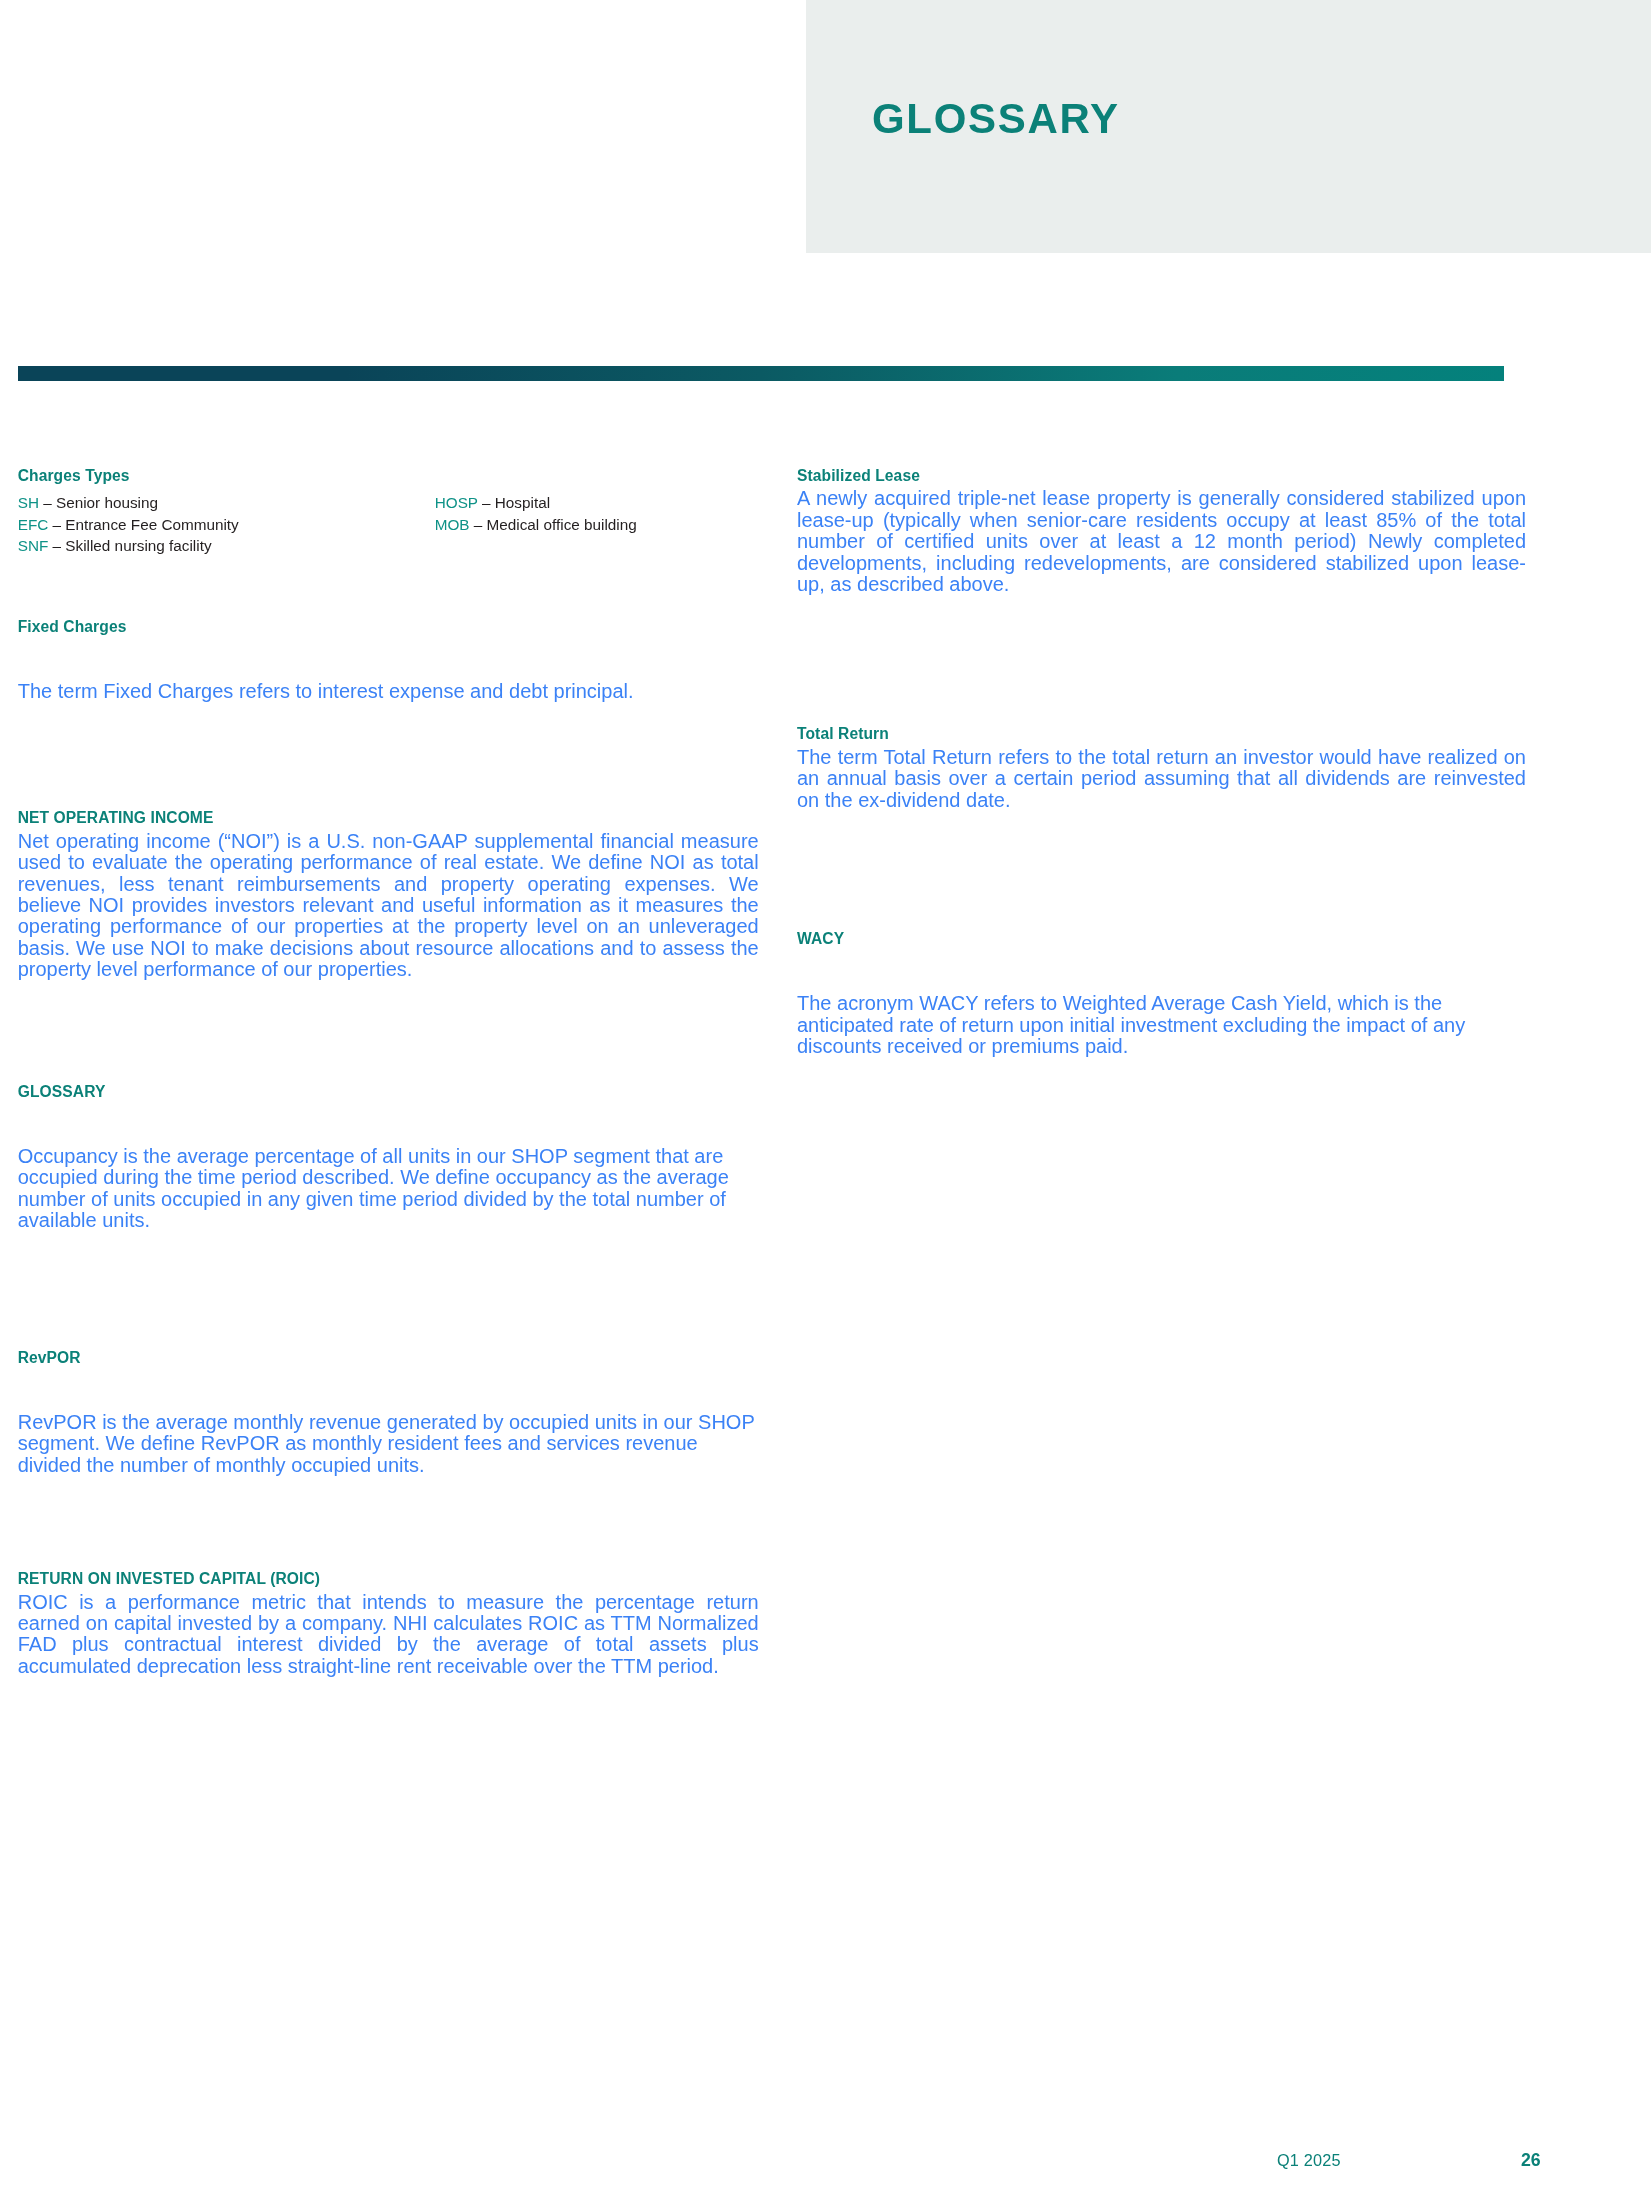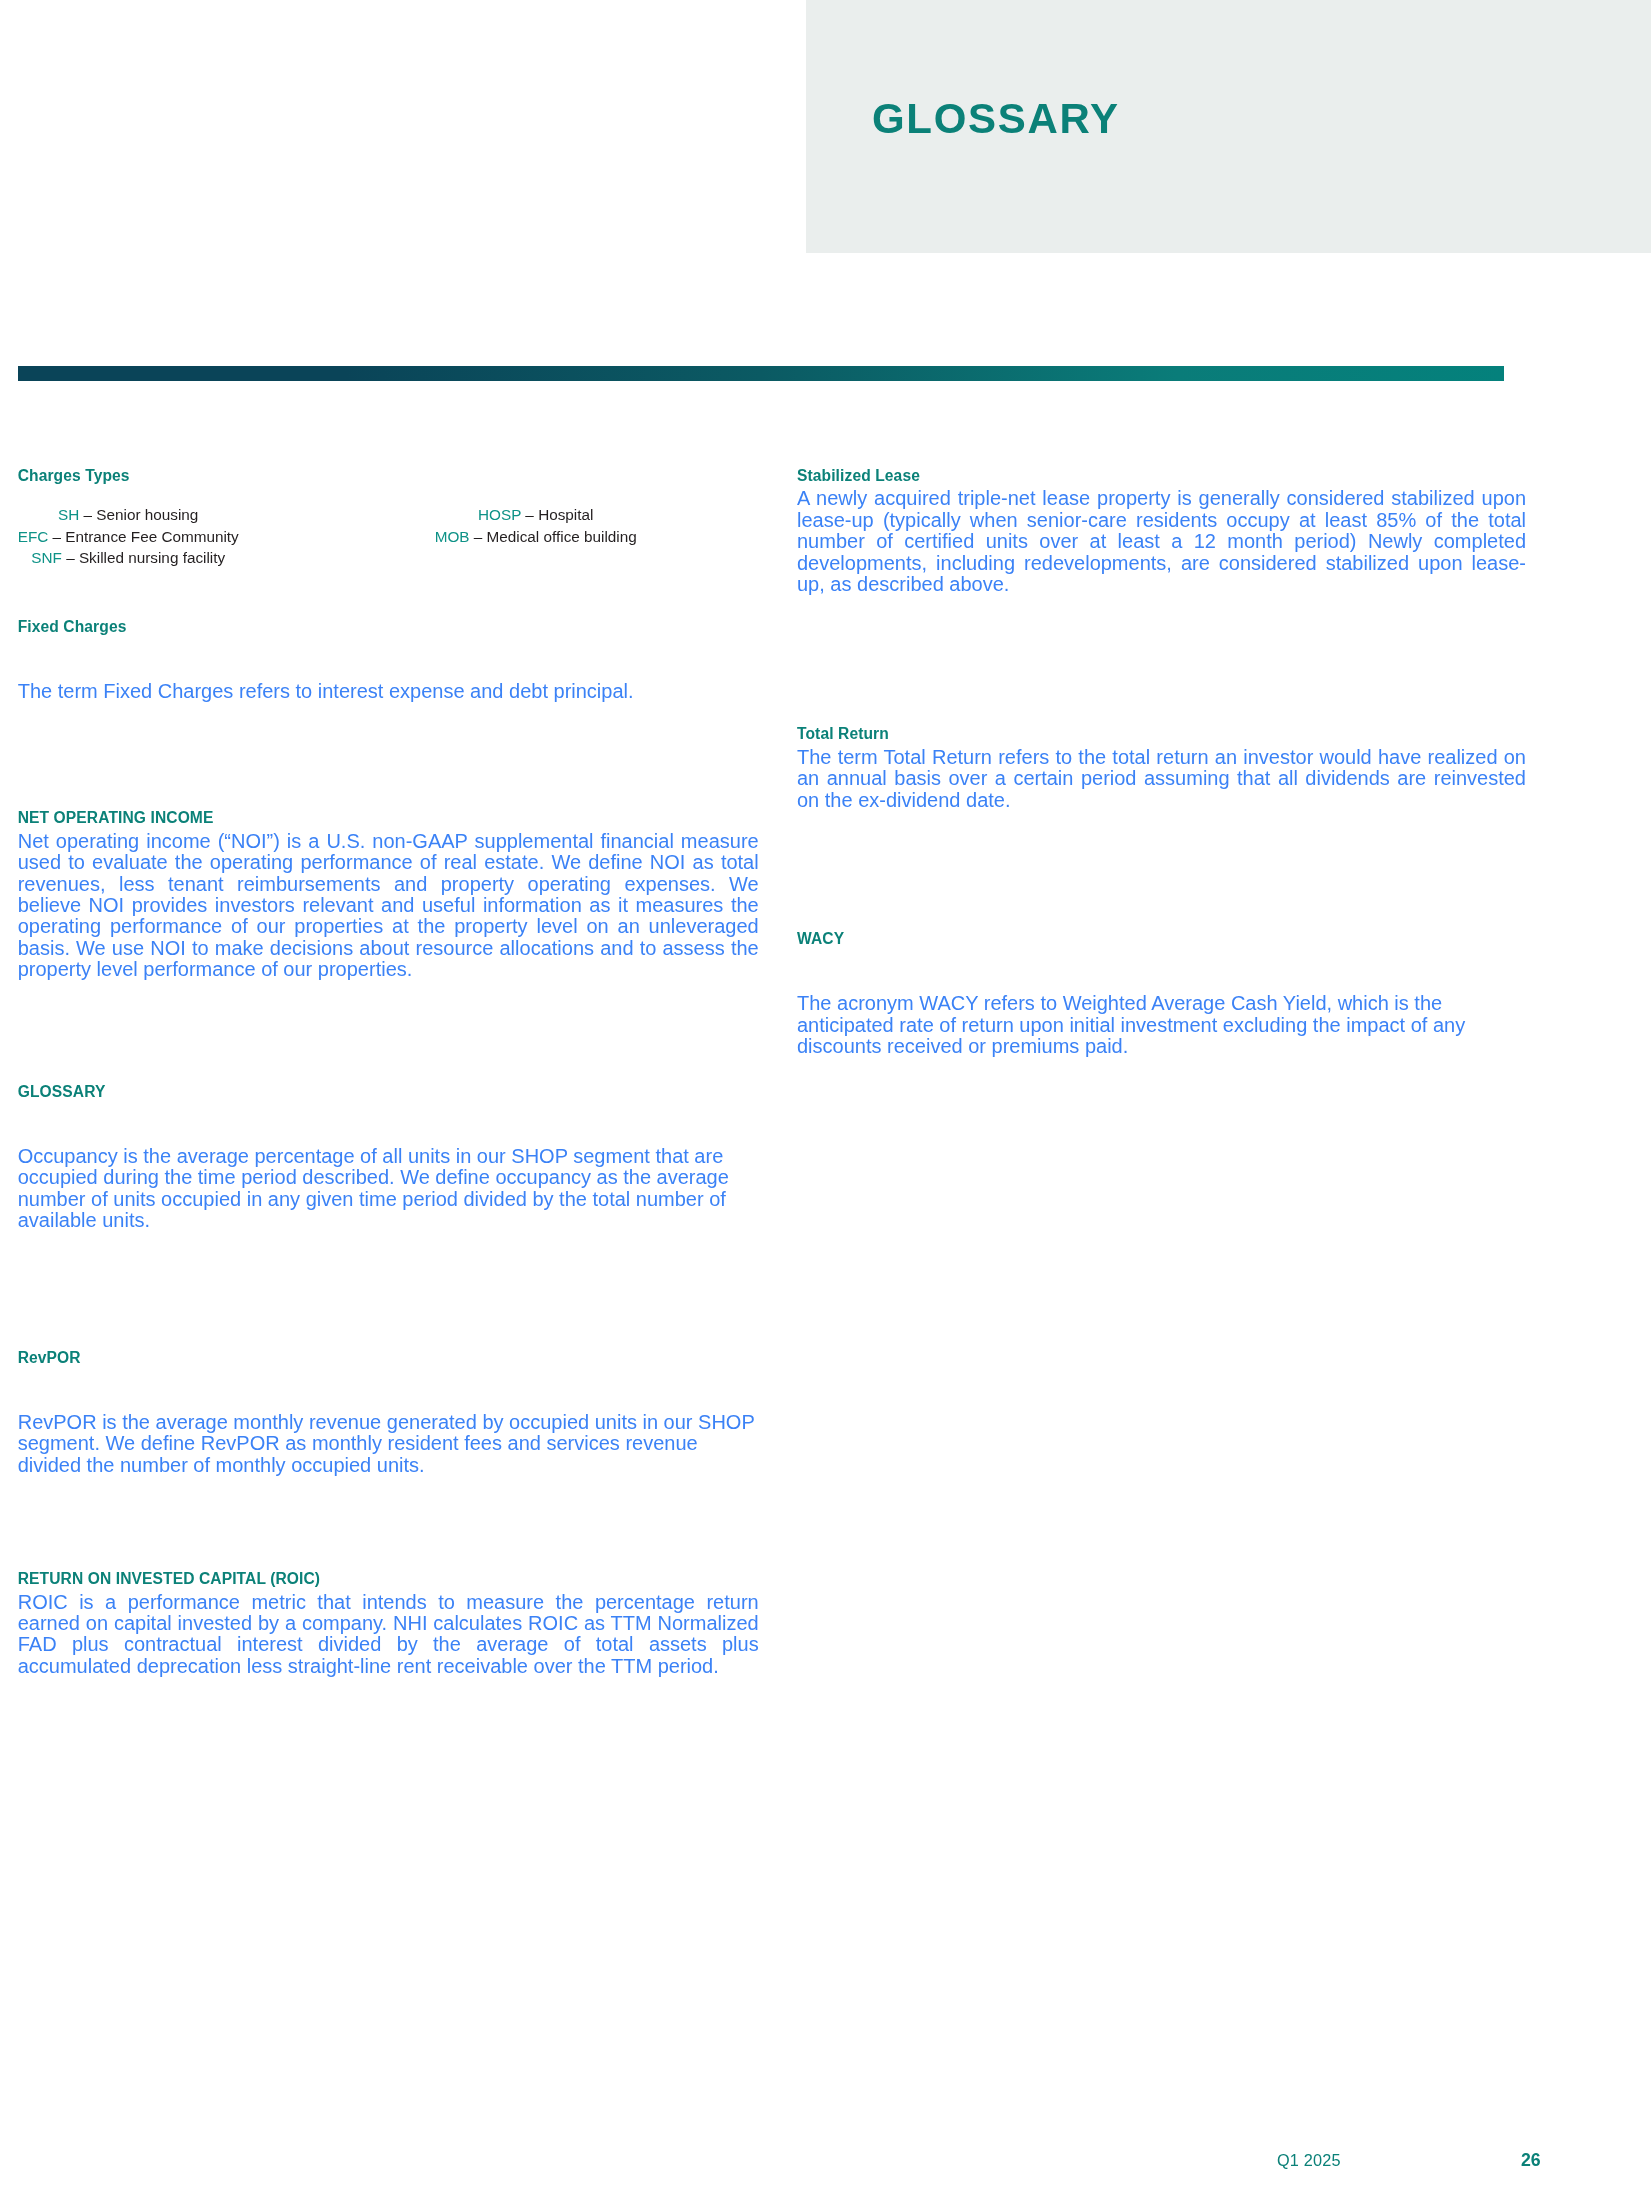--- a/index.html
+++ b/index.html
@@ -71,21 +71,21 @@
     margin: 0;
     text-align: justify;
   }
   .entry-body.left-align { text-align: left; margin-top: 44px; }
 
   
   #facility-grid {
     position: relative;
     margin: 0;
   }
-  .fac-col { position: absolute; top: 16px; text-align: center; }
+  .fac-col { position: absolute; top: 4px; }
   .fac-col-a { left: 0; }
   .fac-col-b { left: 417px; }
   .fac-row {
     font-size: 15.3px;
     line-height: 21.4px;
     white-space: nowrap;
   }
   .fac-abbr { color: #0e9287; }
   .fac-dash { color: #231f20; }
   .fac-desc { color: #231f20; }

